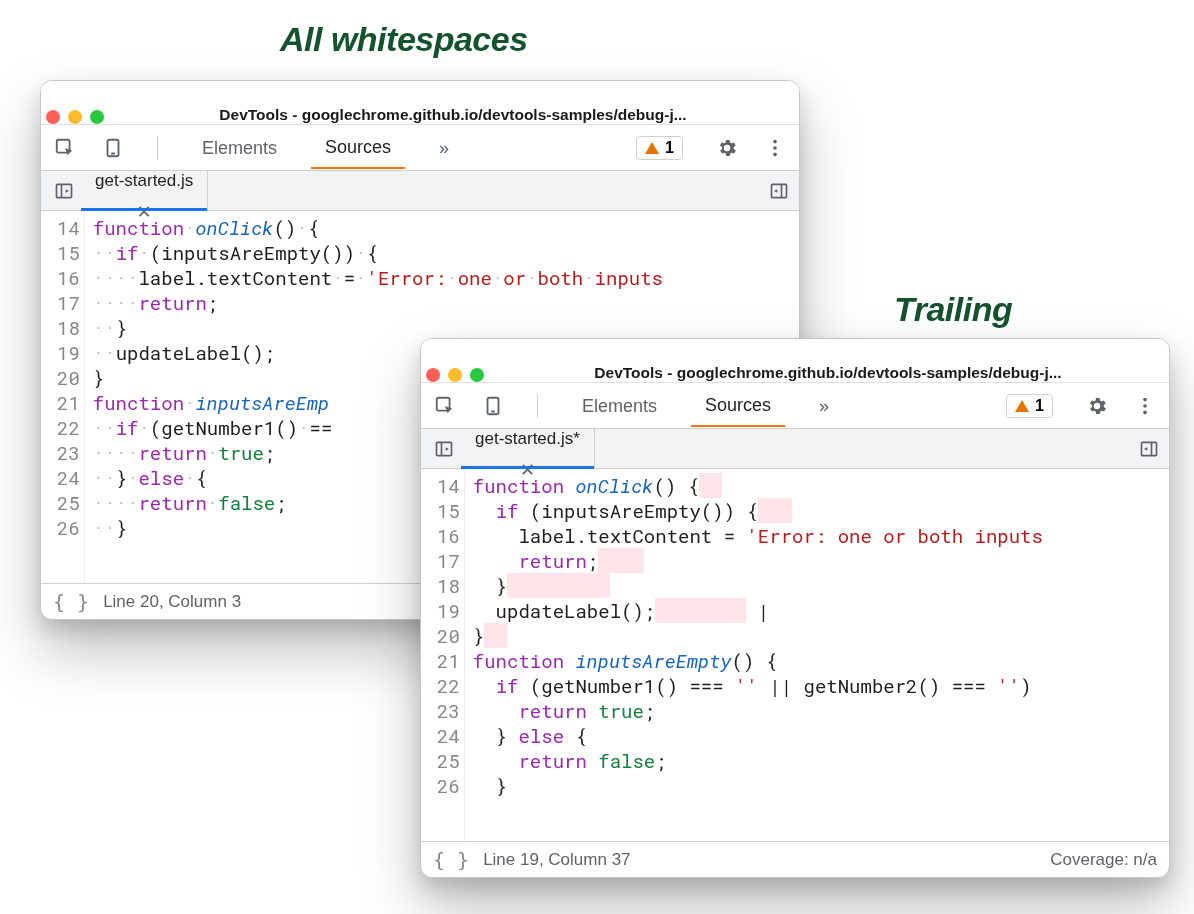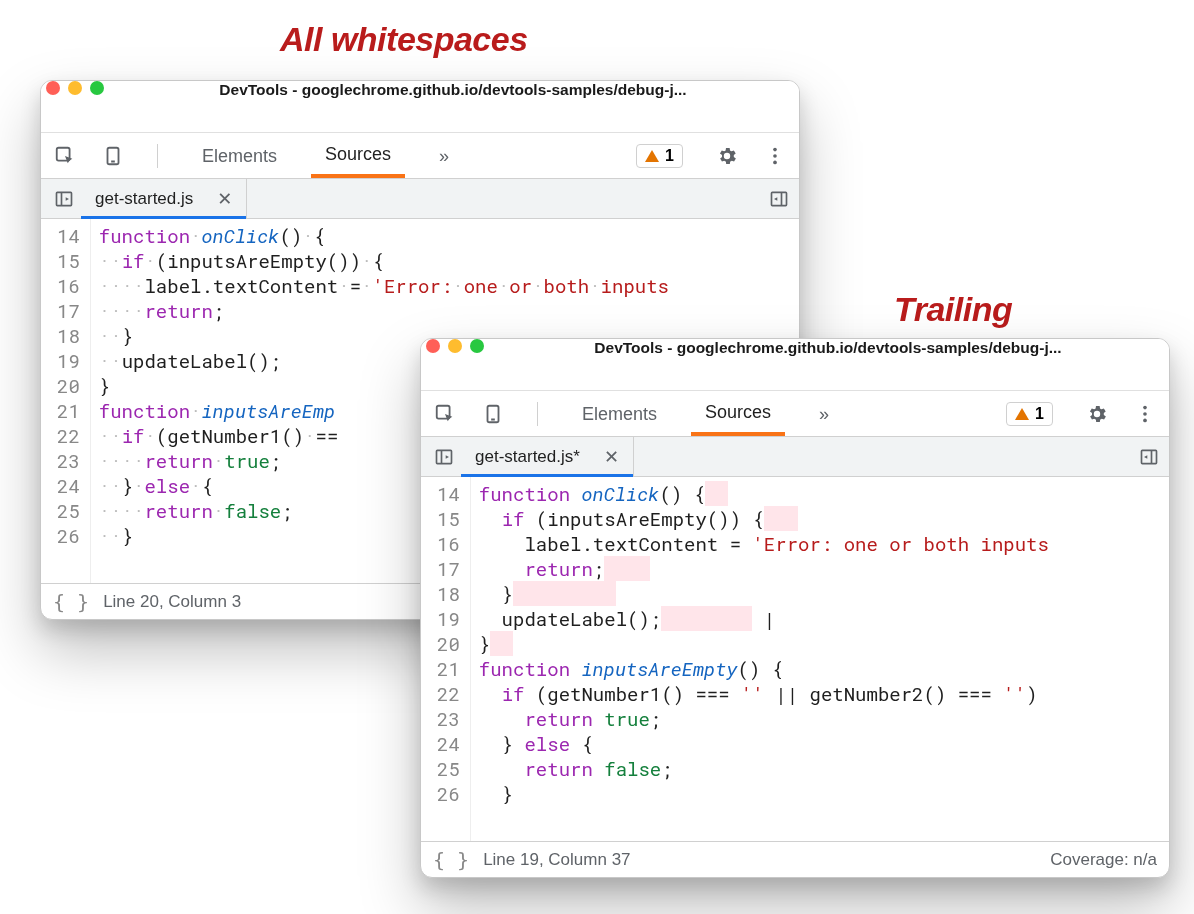--- a/index.html
+++ b/index.html
@@ -7,80 +7,81 @@
     width: 1194px;
     height: 914px;
     position: relative;
     font-family: -apple-system, BlinkMacSystemFont, "Segoe UI", Helvetica, Arial, sans-serif;
     background: #fff;
   }
   .annotation {
     position: absolute;
     font-weight: 800;
     font-size: 34px;
-    color: #b91c1c;
+    color: #14532d;
     font-style: italic;
     letter-spacing: -0.5px;
   }
   .window {
     position: absolute;
     background: #fff;
     border: 1px solid #c8c8c8;
     border-radius: 12px;
     box-shadow: 0 30px 60px rgba(0,0,0,0.25), 0 10px 20px rgba(0,0,0,0.15);
     overflow: hidden;
     display: flex;
     flex-direction: column;
   }
   .titlebar {
-    height: 52px;
+    height: 44px;
     display: flex;
-    align-items: flex-start;
+    align-items: flex-end;
     padding: 0 5px;
     background: #fff;
     gap: 8px;
     border-bottom: 1px solid #e0e0e0;
   }
   .traffic { display: flex; gap: 8px; }
   .tl { width: 14px; height: 14px; border-radius: 50%; }
   .tl.red { background:#ff5f57;} .tl.yellow{background:#febc2e;} .tl.green{background:#28c840;}
   .wtitle { flex:1; text-align:center; font-size:15.5px; font-weight:600; color:#1a1a1a; white-space:nowrap; overflow:hidden; text-overflow:ellipsis; padding:0 20px;}
   .toolbar {
     height: 46px;
     display: flex;
     align-items: center;
     padding: 0 10px;
     border-bottom: 1px solid #d0d0d0;
     gap: 20px;
   }
   .tb-icon { width:28px; height:28px; display:flex; align-items:center; justify-content:center; color:#5f6368; }
   .divider { width:1px; height:24px; background:#d0d0d0; margin:0 10px;}
   .tab { font-size:18px; color:#5f6368; padding:10px 14px 9px; cursor:pointer; }
-  .tab.active { color:#1f1f1f; border-bottom:4px solid #f97316; font-weight:500;}
+  .tab.active { color:#1f1f1f; border-bottom:2px solid #f97316; font-weight:500;}
   .spacer { flex:1; }
   .warnbadge { border:1px solid #d0d0d0; border-radius:4px; padding:2px 8px; display:flex; align-items:center; gap:6px; font-size:16px; font-weight:600;}
   .warn-tri { width:0;height:0;border-left:7px solid transparent;border-right:7px solid transparent;border-bottom:12px solid #e37400; }
   .filetabs {
     height: 40px; background:#f1f3f4; border-bottom:1px solid #d0d0d0;
     display:flex; align-items:stretch; padding-left:6px;
   }
   .ft-icon { width:34px; display:flex;align-items:center;justify-content:center; color:#5f6368;}
   .filetab {
-    display:flex; align-items:center; gap:24px; padding:0 14px;
+    display:flex; align-items:center; gap:10px; padding:0 14px;
     background:#f1f3f4; border-right:1px solid #d0d0d0; font-size:17px; color:#1f1f1f;
     position:relative;
+    flex-direction:column;
   }
   .filetab.active::after{ content:''; position:absolute; left:0;right:0;bottom:-1px;height:3px;background:#1a73e8;}
   .filetab .x{ color:#5f6368; font-size:18px; font-weight:400;}
   .ft-right { margin-left:auto; padding:0 10px; display:flex; align-items:center;}
   .editor {
     flex:1; display:flex; font-family: Menlo, Consolas, "Roboto Mono", monospace;
     font-size:19px; line-height:25px; overflow:hidden; background:#fff;
   }
-  .gutter { background:#fff; text-align:right; color:#888; padding:4px 10px 4px 16px; border-right:1px solid #eee; user-select:none;}
+  .gutter { background:#fff; text-align:right; color:#888; padding:4px 4px 4px 16px; border-right:1px solid #eee; user-select:none;}
   .gutter div{ height:25px;}
   .code { padding:4px 0 4px 8px; white-space:pre; overflow:hidden;}
   .code .ln { height:25px; display:block;}
   .kw { color:#9c27b0;text-align:center; }
   .fn { color:#1565c0;font-style:italic; }
   .str { color:#b71c1c; }
   .bool { color:#15803d; }
   .txt { color:#1f1f1f; }
   .dot { color:#bbb; }
   .trail { background:#ffe5ea; }

